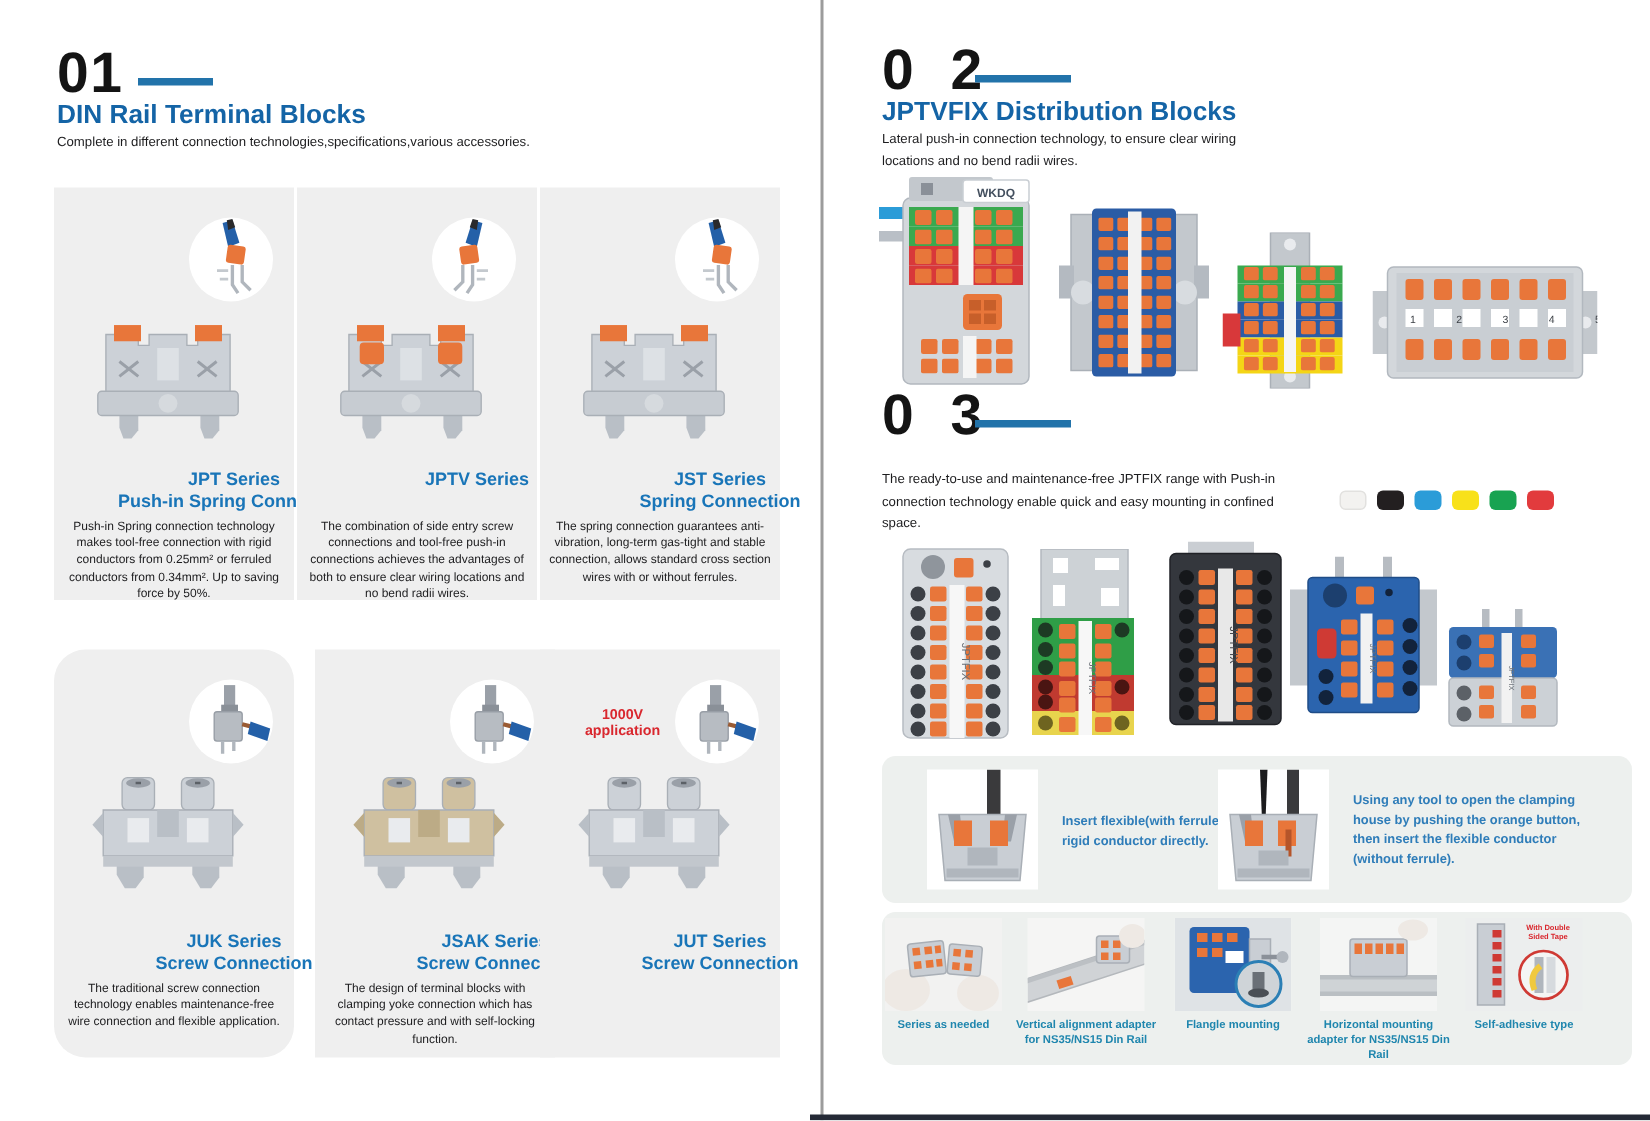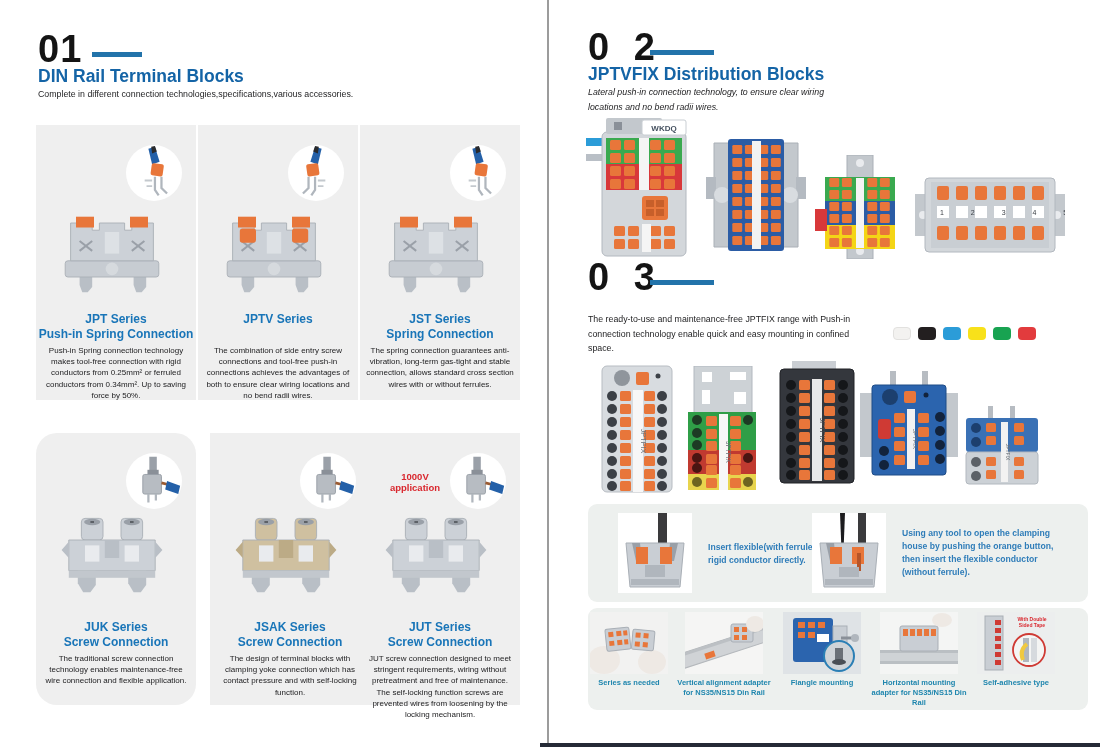--- a/index.html
+++ b/index.html
@@ -9,21 +9,21 @@
   .navy-strip { position:absolute; left:540px; top:743px; width:560px; height:4px; background:#252a36; }
 
   
   .sec-num { position:absolute; font-size:38px; font-weight:700; color:#141414; letter-spacing:1px; }
   .sec-num.sp { letter-spacing:7px; }
   .sec-dash { position:absolute; height:5px; background:#2273aa; }
   .sec-title { position:absolute; font-size:17.5px; font-weight:700; color:#1464a6; }
   .sec-sub { position:absolute; font-size:8.8px; color:#1d1d1f; line-height:1.65; white-space:pre-line; }
 
   
-  .card { position:absolute; width:160px; background:#efefef; }
+  .card { position:absolute; width:160px; background:#efefef;padding-left:40px; }
   .card .inset { position:absolute; top:20px; right:14px; width:56px; height:56px; border-radius:50%; background:#fff; }
   .card .inset svg { width:56px; height:56px; }
   .card .blk { position:absolute; left:22px; top:80px; width:108px; }
   .card .series, .card .conn { position:absolute; width:100%; text-align:center; font-size:12px; font-weight:700; color:#1975b8; }
   .card .series { top:187px; }
   .card .conn { top:202px; }
   .card .desc { position:absolute; top:220px; left:5px; width:150px; text-align:center; font-size:8px; line-height:1.4; color:#1c1c1e; }
   .badge-1000v { position:absolute; left:26px; top:38px; width:58px; text-align:center; font-size:9.5px; font-weight:700; color:#d9272e; line-height:1.2; }
 
   
@@ -177,27 +177,26 @@
   <div class="card" style="left:360px; top:433px; height:272px;">
     <div class="badge-1000v">1000V application</div>
     <div class="inset"><svg viewBox="0 0 60 60">
           <use href="#ins-screw"></use>
         </svg></div>
     <svg class="blk" viewBox="0 0 120 100">
         <use href="#blk-screw"></use>
       </svg>
     <div class="series">JUT Series</div>
     <div class="conn">Screw Connection</div>
-    <div class="desc">JUT screw connection designed to meet stringent requirements, wiring without pretreatment and free of  maintenance. The self-locking  function screws are prevented wires from loosening by the locking mechanism.</div>
   </div>
 
   <div class="sec-num sp" style="left:588px; top:26px;">0 2</div>
   <div class="sec-dash" style="left:650px; top:50px; width:64px;"></div>
   <div class="sec-title" style="left:588px; top:64px;">JPTVFIX Distribution Blocks</div>
-  <div class="sec-sub" style="left:588px; top:85px; width:310px;font-style:italic;">Lateral push-in connection technology, to ensure clear wiring
+  <div class="sec-sub" style="left:588px; top:85px; width:310px;">Lateral push-in connection technology, to ensure clear wiring
 locations and no bend radii wires.</div>
 
   <svg class="abs" style="left:584px; top:116px;" width="114" height="144" viewBox="0 0 114 144">
     <rect x="2" y="22" width="28" height="8" fill="#2b9cd8"></rect>
       <rect x="26" y="22" width="10" height="8" fill="#f3c01e"></rect>
     <rect x="2" y="38" width="20" height="7" fill="#b9bfc6"></rect>
       <rect x="20" y="37" width="12" height="9" fill="#f3c01e"></rect>
     <rect x="18" y="16" width="84" height="124" rx="5" fill="#d3d7db" stroke="#b2b8bf"></rect>
     <rect x="22" y="2" width="56" height="16" rx="2" fill="#c3c8cd"></rect>
       <rect x="30" y="6" width="8" height="8" fill="#8a9098"></rect>

